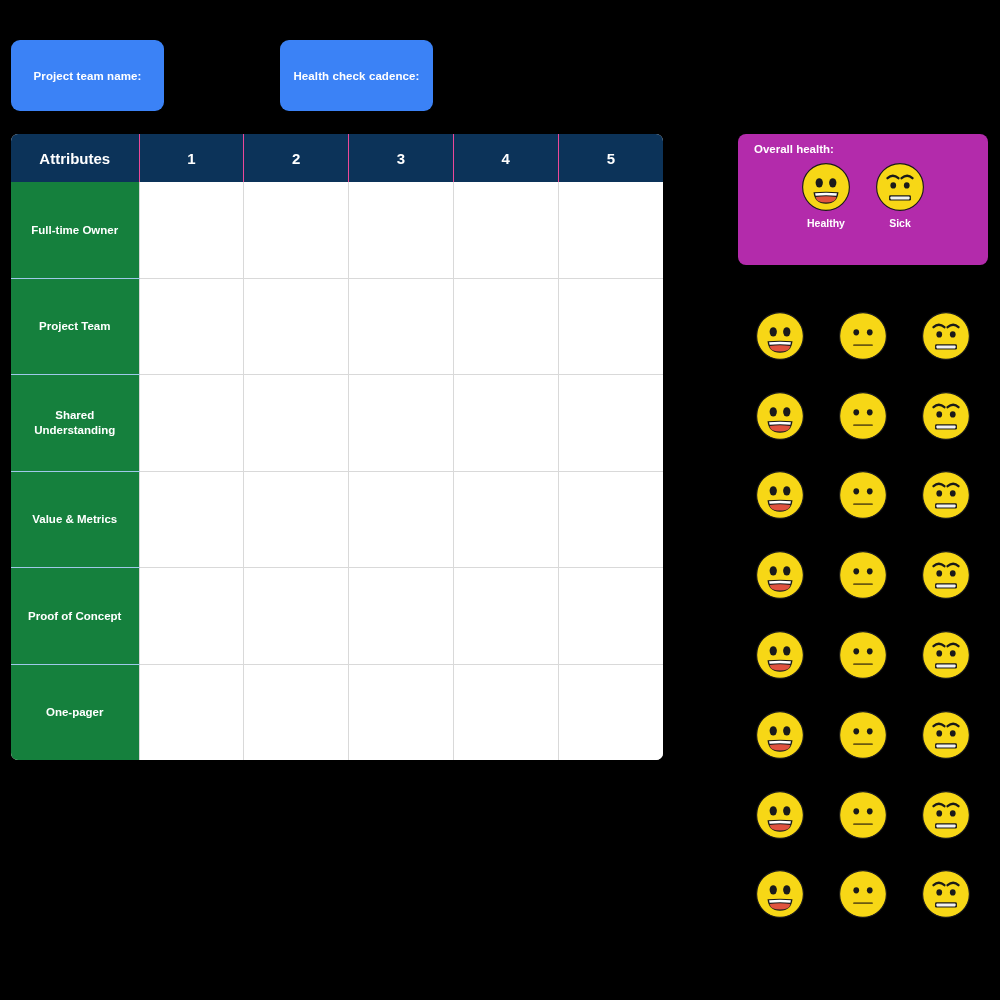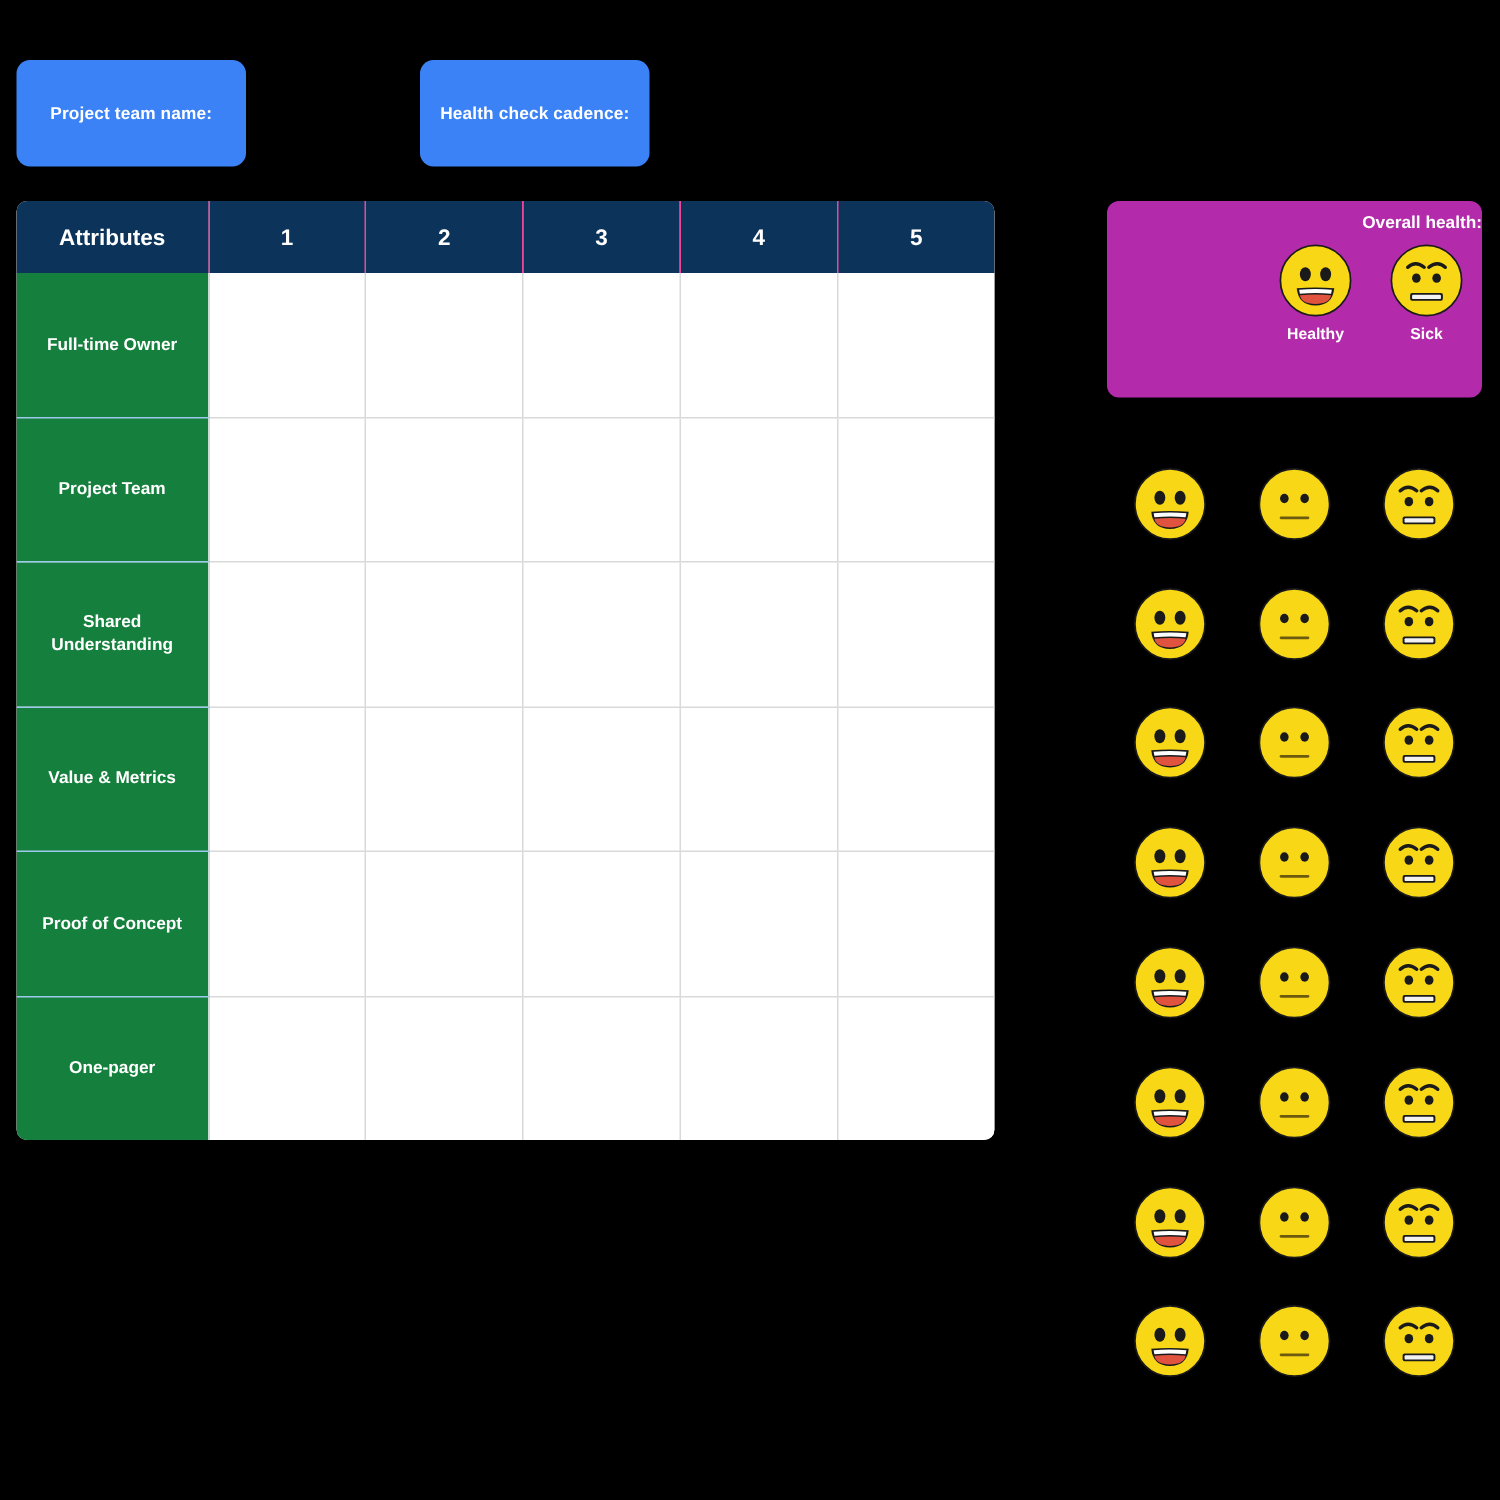--- a/index.html
+++ b/index.html
@@ -109,26 +109,27 @@
     background: #b32bab;
     border-radius: 8px;
     box-shadow: 0 2px 5px rgba(0,0,0,0.6);
     box-sizing: border-box;
     padding-top: 9px;
   }
   #legend-title {
     color: #ffffff;
     font-size: 11.5px;
     font-weight: bold;
-    text-align: right;
+    text-align: left;
     margin-bottom: 6px;
+    margin-left: 16px;
   }
   .legend-row {
     display: flex;
-    justify-content: flex-end;
+    justify-content: center;
     align-items: flex-start;
   }
   .legend-item {
     display: flex;
     flex-direction: column;
     align-items: center;
     width: 74px;
   }
   .legend-item .legend-caption {
     color: #ffffff;

